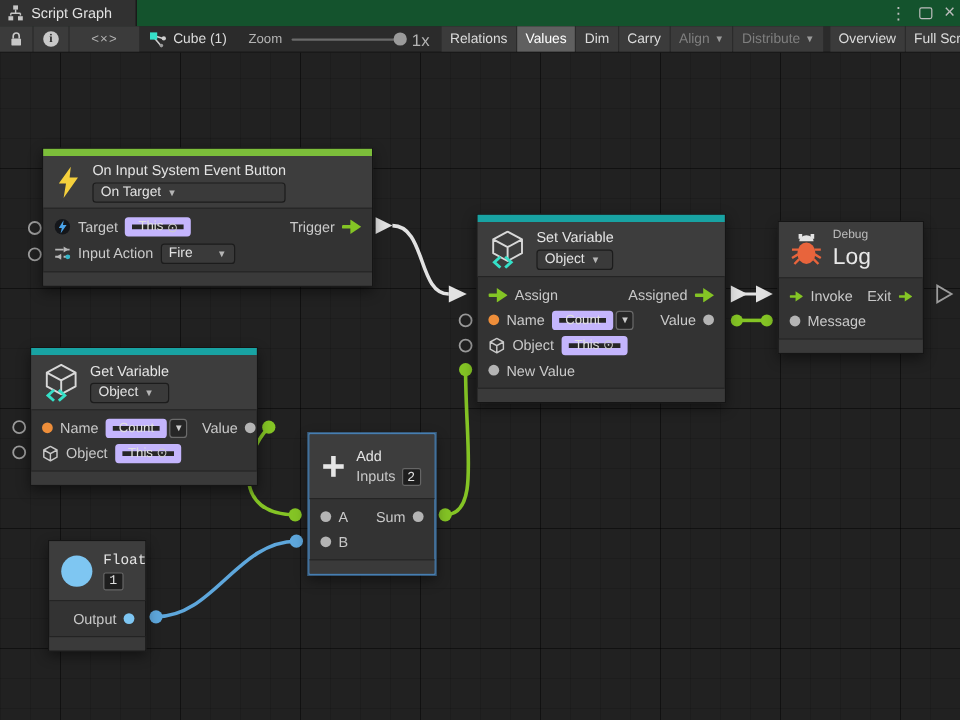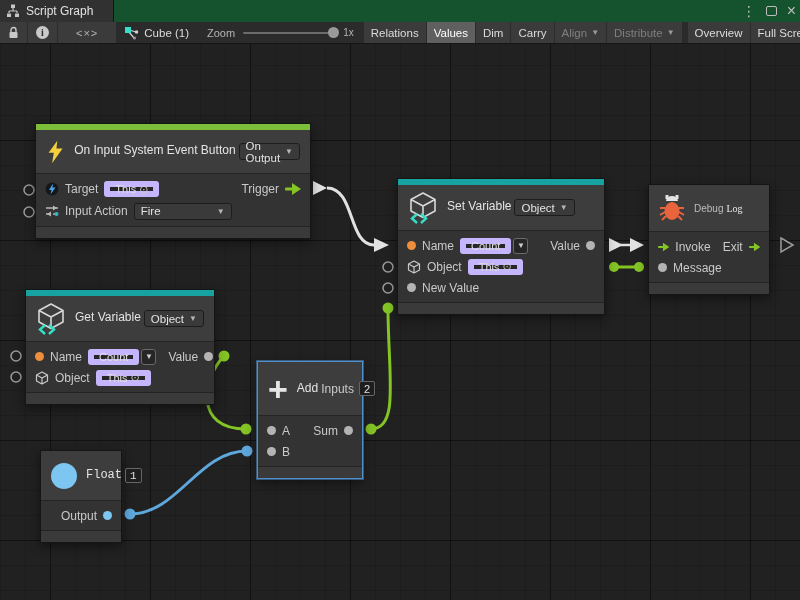--- a/index.html
+++ b/index.html
@@ -23,21 +23,21 @@
     margin-right:1px; font-size:11.5px; color:#dcdcdc; white-space:nowrap; }
   .tbtn.icon-only { padding:0 8px; }
   .tbtn.active { background:#606060; color:#ffffff; }
   .tbtn.disabled { color:#7f7f7f; }
   .tbtn .chev { font-size:8px; color:#9a9a9a; }
   .tb-gap { width:5px; background:transparent; }
   #zoom-area { display:flex; align-items:center; gap:8px; padding:5px 10px; background:transparent; }
   #zoom-area .zlabel { font-size:11px; color:#b4b4b4; }
   #zoom-track { position:relative; width:92px; height:2px; background:#6b6b6b; border-radius:1px; }
   #zoom-handle { position:absolute; right:-4px; top:-4.5px; width:11px; height:11px; border-radius:50%; background:#9a9a9a; }
-  #zoom-value { font-size:10px; color:#b4b4b4; }
+  #zoom-value { font-size:14px; color:#b4b4b4; }
   #info-circle { width:13px; height:13px; border-radius:50%; background:#c9c9c9; color:#2b2b2b;
     font:bold 10px "Liberation Serif", serif; display:flex; align-items:center; justify-content:center; }
   #code-glyph { font-size:11px; color:#b5b5b5; letter-spacing:1px; }
   #right-tools { margin-left:auto; display:flex; align-items:stretch; }
 
   
   #canvas { position:absolute; top:44px; left:0; width:800px; height:556px; background:#212121;
     background-image:
       linear-gradient(rgba(0,0,0,0.40) 1px, transparent 1px),
       linear-gradient(90deg, rgba(0,0,0,0.40) 1px, transparent 1px),
@@ -48,37 +48,37 @@
 
   #wires { position:absolute; inset:0; width:800px; height:556px; pointer-events:none; }
 
   
   .node { position:absolute; background:#333333; border:1px solid #151515;
     box-shadow:0 4px 10px rgba(0,0,0,0.45); }
   .node.selected { border:1px solid #4d90cd; box-shadow:0 0 0 1px rgba(77,144,205,0.55), 0 4px 10px rgba(0,0,0,0.45); }
   .colorbar { height:6px; }
   .n-header { background:#3d3d3d; display:flex; align-items:center; gap:9px; padding:0 10px;
     border-bottom:1px solid #242424; }
-  .h-text { display:flex; flex-direction:row; justify-content:flex-end; gap:3px; }
+  .h-text { display:flex; flex-direction:column; justify-content:flex-end; gap:3px; }
   .n-title { font-size:12px; color:#e4e4e4; white-space:nowrap; }
   .n-sub { font-size:10px; color:#bdbdbd; }
-  .n-title-lg { font-size:10px; color:#e8e8e8;font-family:Liberation Serif, serif; }
+  .n-title-lg { font-size:19px; color:#e8e8e8; }
   .n-body { padding:4px 0; }
   .n-row { height:21px; display:flex; align-items:center; gap:6px; padding:0 9px;
     font-size:12px; color:#c9c9c9; }
   .n-row .lbl { white-space:nowrap; }
   .spacer { flex:1; }
   .n-footer { height:12px; background:#3a3a3a; border-top:1px solid #232323; }
 
   .dot { width:9px; height:9px; border-radius:50%; flex:none; }
   .dot.gray { background:#b4b4b4; } .dot.orange { background:#ee8e3a; } .dot.blue { background:#7ec6f2; }
 
   .dropdown { background:#3a3a3a; border:1px solid #1c1c1c; border-radius:3px; height:17px;
     padding:0 6px; display:inline-flex; align-items:center; gap:5px; font-size:11.5px; color:#e2e2e2; }
-  .dropdown.wide { width:98px; justify-content:space-between; }
+  .dropdown.wide { width:62px; justify-content:space-between; }
   .dropdown .chev { font-size:8px; color:#b5b5b5; }
   .chip { background:#262626; border:6px solid #c4b5fd; border-radius:3px; height:16px;
     padding:0 5px; display:inline-flex; align-items:center; gap:3px; font-size:11px; color:#e0e0e0; }
   .chip .tgt { font-size:11px; color:#cccccc; }
   .chevbox { width:15px; height:16px; background:#262626; border:1px solid #6a6a6a; border-radius:3px;
     display:flex; align-items:center; justify-content:center; font-size:8px; color:#cccccc; flex:none; }
   .countwrap { display:flex; gap:2px; align-items:center; }
   .numbox { min-width:14px; height:15px; background:#1e1e1e; border:1px solid #666666; border-radius:2px;
     padding:0 4px; font-size:11px; color:#e0e0e0; text-align:center; line-height:14px; }
 
@@ -235,21 +235,21 @@
 
     <div class="node" id="node-event">
       <div class="colorbar" style="background:#7cbe3a"></div>
       <div class="n-header">
         <svg width="22" height="28" viewBox="0 0 22 28">
           <polygon points="13,1 3,15 9,15 7,27 19,10 12,10" fill="#f5d03c"></polygon>
         </svg>
         <div class="h-text">
           <div class="n-title">On Input System Event Button</div>
           <div class="dropdown">
-            <span>On Output</span>
+            <span>On Target</span>
             <span class="chev">▼</span>
           </div>
         </div>
       </div>
       <div class="n-body">
         <div class="n-row">
           <svg width="14" height="14" viewBox="0 0 14 14">
             <circle cx="7" cy="7" r="6.4" fill="#14161a"></circle>
             <polygon points="8,1.5 4,8 6.5,8 5.5,12.5 10.5,5.5 7.5,5.5" fill="#4aa3e8"></polygon>
           </svg>
@@ -292,20 +292,33 @@
         </svg>
         <div class="h-text">
           <div class="n-title">Set Variable</div>
           <div class="dropdown">
             <span>Object</span>
             <span class="chev">▼</span>
           </div>
         </div>
       </div>
       <div class="n-body">
+        <div class="n-row">
+          <svg width="16" height="12" viewBox="0 0 16 12">
+            <rect x="0" y="4.5" width="8" height="3" rx="1" fill="#84c425"></rect>
+              <polygon points="7,0 16,6 7,12" fill="#84c425"></polygon>
+          </svg>
+          <span class="lbl">Assign</span>
+          <span class="spacer"></span>
+          <span class="lbl">Assigned</span>
+          <svg width="16" height="12" viewBox="0 0 16 12">
+            <rect x="0" y="4.5" width="8" height="3" rx="1" fill="#84c425"></rect>
+              <polygon points="7,0 16,6 7,12" fill="#84c425"></polygon>
+          </svg>
+        </div>
         <div class="n-row">
           <span class="dot orange"></span>
           <span class="lbl">Name</span>
           <span class="countwrap">
             <span class="chip">
                 <span>Count</span>
               </span>
             <span class="chevbox">▼</span>
           </span>
           <span class="spacer"></span>

